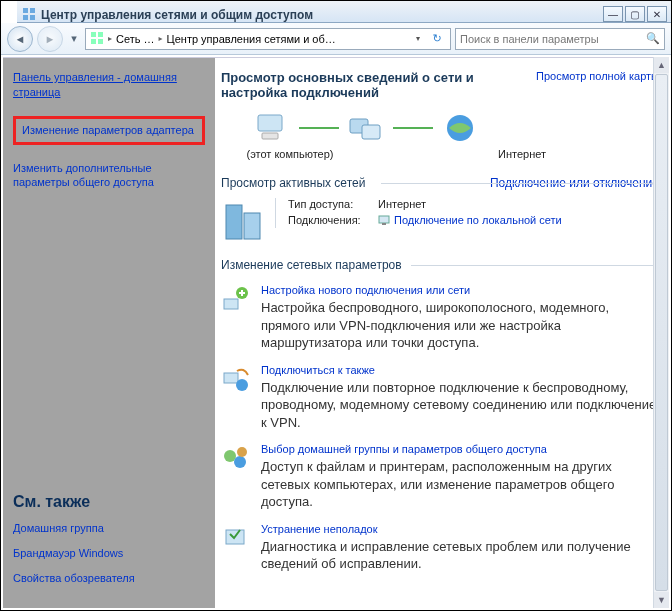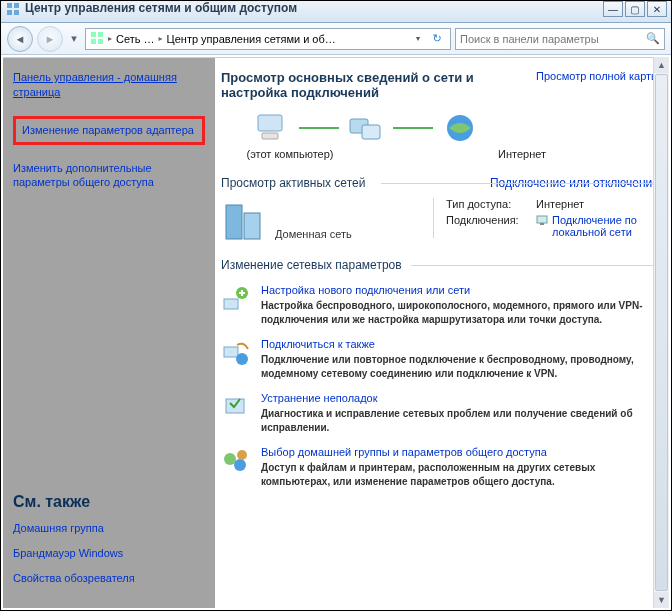--- a/index.html
+++ b/index.html
@@ -1,20 +1,20 @@
 <!DOCTYPE html>
 <html><head>
 <meta charset="utf-8">
 <style>
 * { box-sizing: border-box; margin: 0; padding: 0; }
 body { font-family: "Segoe UI", Tahoma, sans-serif; font-size: 11px; background: #fff; width: 672px; height: 611px; overflow: hidden; border: 1px solid #000; position: relative; }
 a { color: #0033cc; text-decoration: none; cursor: pointer; }
 
 
-.titlebar { height: 22px; background: linear-gradient(#eef3f8,#d6e5f5); display: flex; align-items: flex-start; border-bottom: 1px solid #8ca7c3; }
+.titlebar { height: 22px; background: linear-gradient(#eef3f8,#d6e5f5); display: flex; align-items: flex-end; border-bottom: 1px solid #8ca7c3; margin-left: 16px; }
 .titlebar .sysicon { width: 16px; height: 16px; margin: 0 4px; display:flex;align-items:center;justify-content:center; }
 .titlebar .title { font-weight: bold; color: #2a3f55; flex: 1; font-size: 12px; }
 .titlebar .btns { display: flex; gap: 2px; padding-right: 4px; }
 .titlebar .btn { width: 20px; height: 16px; border: 1px solid #7a95b0; background: linear-gradient(#f5faff,#dbe9f6); display:flex;align-items:center;justify-content:center; font-size:10px; color:#334; cursor:pointer; }
 
 
 .navbar { height: 32px; background: linear-gradient(#f8fbfe,#e9f1f9); border-bottom: 1px solid #b7c9da; display:flex; align-items:center; padding: 0 6px; gap:4px; }
 .navbtn { width:26px; height:26px; border-radius:50%; background: radial-gradient(#fff,#cfe0f0); border:1px solid #9cb6cf; display:flex;align-items:center;justify-content:center; color:#567; }
 .navbtn.disabled { opacity:.5; }
 .navdrop { width:14px; display:flex;align-items:center;justify-content:center; color:#567; }
@@ -60,21 +60,21 @@
 .netcol1 .netname { font-size:11px; color:#333; margin-top:30px; }
 .netprops { border-left:1px solid #cfd8e2; padding-left:12px; flex:1; display:grid; grid-template-columns: 90px 1fr; row-gap:4px; font-size:11px; }
 .netprops .icon-cell { display:flex; align-items:flex-start; gap:4px; }
 
 .sec-params::after { left:190px; }
 
 .item { display:flex; margin:12px 0; gap:10px; }
 .item .icn { width:30px; height:30px; display:flex;align-items:center;justify-content:center; flex-shrink:0; }
 .item .txt { flex:1; }
 .item .txt a { font-size:11px; display:inline-block; margin-bottom:3px; }
-.item .txt p { font-size:10px; color:#333; line-height:1.35;font-weight:bold; }
+.item .txt p { font-size:13px; color:#333; line-height:1.35; }
 
 .scrollbar { position:absolute; right:2px; top:56px; bottom:2px; width:16px; background:#eef1f5; border-left:1px solid #d1d9e2; display:flex; flex-direction:column; }
 .scrollbar .arrow { height:16px; display:flex;align-items:center;justify-content:center; font-size:9px;color:#667; background:#e5e9ef; }
 .scrollbar .thumb { flex:1; margin:1px; background: linear-gradient(#e9eef4,#d5dee8); border:1px solid #bfc9d4; border-radius:2px; }
 </style>
 </head>
 <body>
 
 <div class="titlebar">
   <span class="sysicon">
@@ -169,23 +169,20 @@
       <a class="toggle-link">Подключение или отключение</a>
     </div>
 
     <div class="active-net">
       <div class="neticon">
         <svg width="44" height="44">
             <rect x="4" y="6" width="16" height="34" fill="#7fb8de" stroke="#4e88af"></rect>
             <rect x="22" y="14" width="16" height="26" fill="#a7d0ec" stroke="#4e88af"></rect>
           </svg>
       </div>
-      <div class="netcol1">
-        <div class="netname">Доменная сеть</div>
-      </div>
       <div class="netprops">
         <div>Тип доступа:</div>
         <div>Интернет</div>
         <div>Подключения:</div>
         <div class="icon-cell">
           <span><svg width="12" height="12">
                 <rect x="1" y="2" width="10" height="7" fill="#d5e7f3" stroke="#6a9"></rect>
                 <rect x="4" y="9" width="4" height="2" fill="#888"></rect>
               </svg></span>
           <a>Подключение по локальной сети</a>
@@ -221,41 +218,41 @@
         </div>
       <div class="txt">
         <a>Подключиться к также</a>
         <p>Подключение или повторное подключение к беспроводному, проводному, модемному сетевому соединению или подключение к VPN.</p>
       </div>
     </div>
 
     <div class="item">
       <div class="icn">
           <svg width="28" height="28">
-            <rect x="4" y="6" width="18" height="14" fill="#cde5f4" stroke="#7aa8c9"></rect>
-            <path d="M8 10 l4 4 l6 -8" stroke="#3a9a3a" stroke-width="2" fill="none"></path>
-          </svg>
-        </div>
-      <div class="txt">
-        <a>Устранение неполадок</a>
-        <p>Диагностика и исправление сетевых проблем или получение сведений об исправлении.</p>
-      </div>
-    </div>
-
-    <div class="item">
-      <div class="icn">
-          <svg width="28" height="28">
             <circle cx="8" cy="12" r="6" fill="#7fc76f"></circle>
             <circle cx="18" cy="18" r="6" fill="#4a9de0"></circle>
             <circle cx="20" cy="8" r="5" fill="#d9a24a"></circle>
           </svg>
         </div>
       <div class="txt">
         <a>Выбор домашней группы и параметров общего доступа</a>
         <p>Доступ к файлам и принтерам, расположенным на других сетевых компьютерах, или изменение параметров общего доступа.</p>
+      </div>
+    </div>
+
+    <div class="item">
+      <div class="icn">
+          <svg width="28" height="28">
+            <rect x="4" y="6" width="18" height="14" fill="#cde5f4" stroke="#7aa8c9"></rect>
+            <path d="M8 10 l4 4 l6 -8" stroke="#3a9a3a" stroke-width="2" fill="none"></path>
+          </svg>
+        </div>
+      <div class="txt">
+        <a>Устранение неполадок</a>
+        <p>Диагностика и исправление сетевых проблем или получение сведений об исправлении.</p>
       </div>
     </div>
 
   </div>
 </div>
 
 <div class="scrollbar">
   <div class="arrow">▲</div>
   <div class="thumb"></div>
   <div class="arrow">▼</div>

